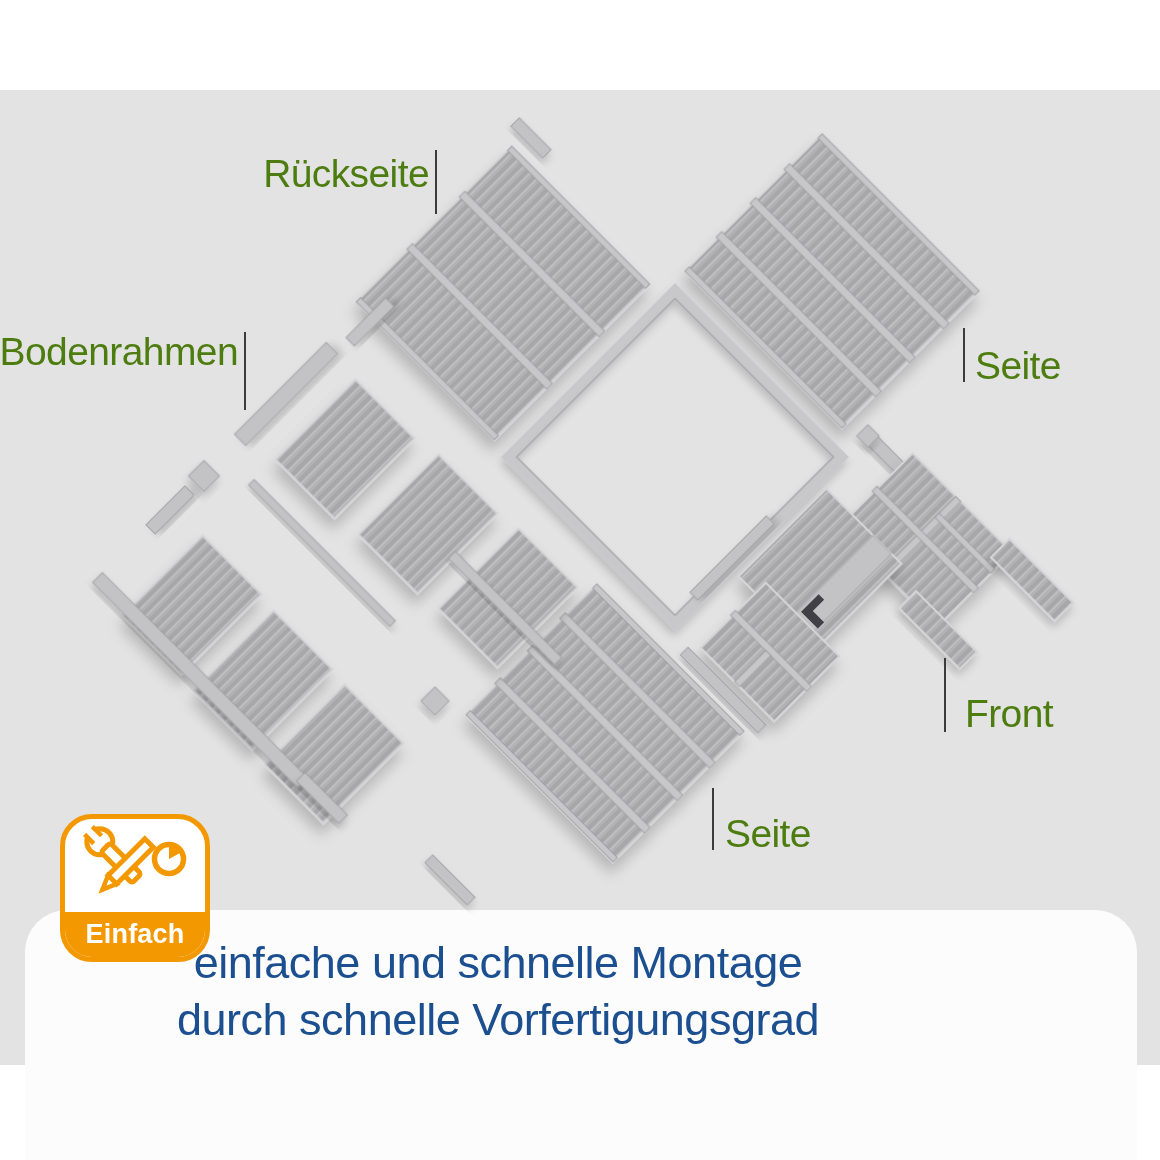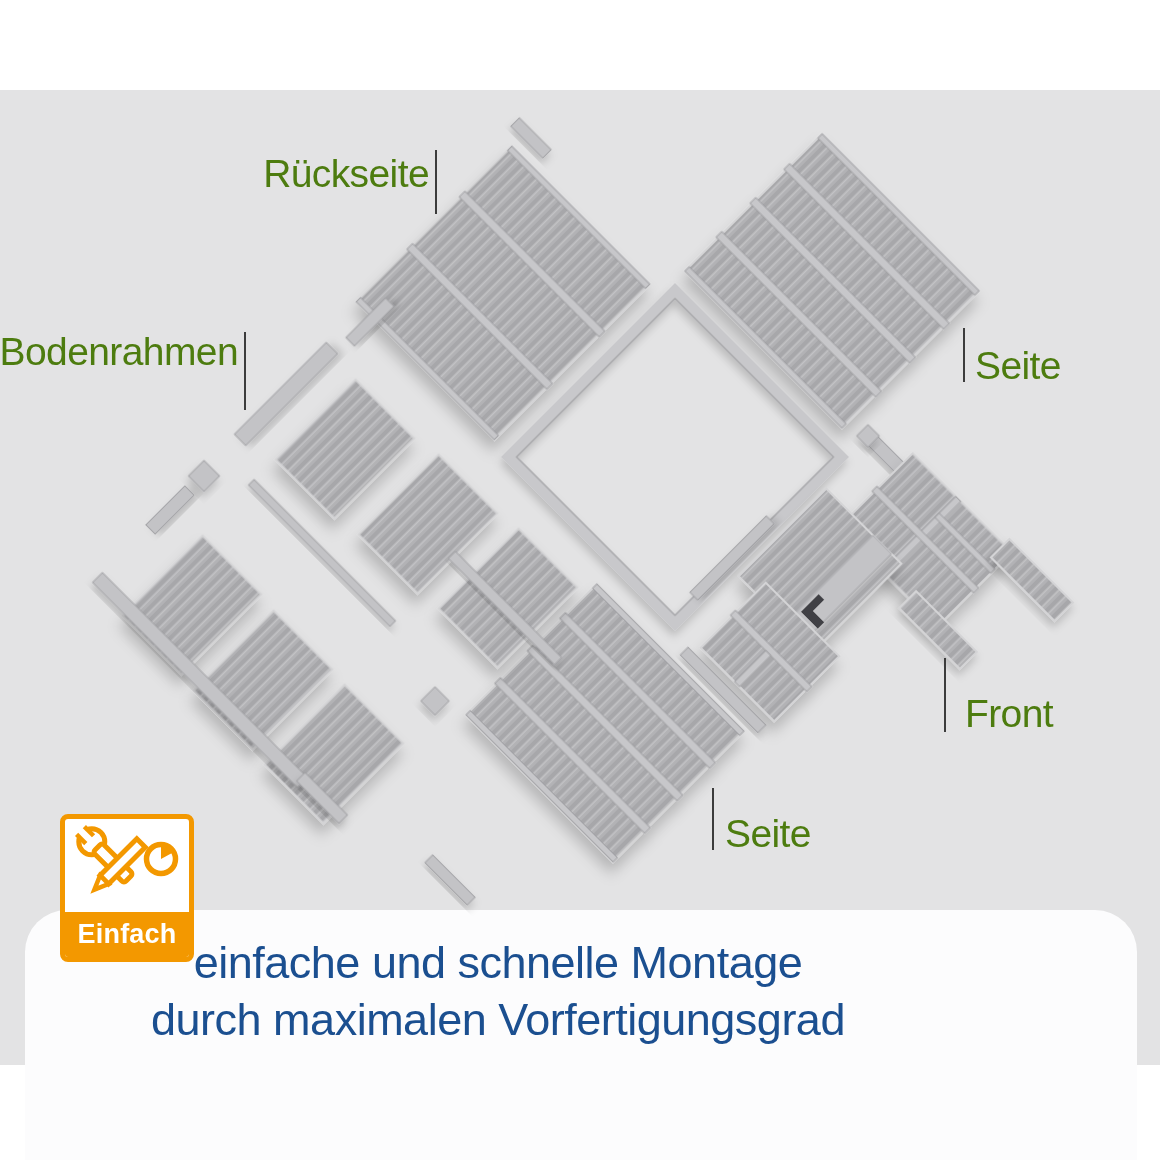--- a/index.html
+++ b/index.html
@@ -16,22 +16,22 @@
   .label-line { position:absolute; width:2px; background:#3c3c3c; }
 
   .panel { fill:url(#ribs); stroke:#d4d4d6; stroke-width:2; }
   .rail  { fill:#c7c7ca; stroke:#9b9b9e; stroke-width:0.8; }
   .beam  { fill:#c3c3c6; stroke:#9b9b9e; stroke-width:0.8; }
   .flatband { fill:#c3c3c6; stroke:#a7a7aa; stroke-width:0.8; }
   .framebar { fill:none; stroke:#c8c8cb; stroke-width:10; }
   .frameline { fill:none; stroke:#a5a5a8; stroke-width:1.5; }
   .handle { fill:#3f3f44; }
 
-  .badge { position:absolute; left:60px; top:814px; width:134px; height:148px;
-    background:#ffffff; border:5px solid #F39800; border-radius:8px; box-sizing:border-box;
+  .badge { position:absolute; left:60px; top:814px; width:150px; height:148px;
+    background:#ffffff; border:5px solid #F39800; border-radius:32px; box-sizing:border-box;
     overflow:hidden; display:flex; flex-direction:column; }
   .badge-icon-area { flex:1; display:flex; align-items:center; justify-content:center; }
   .badge-strip { height:45px; background:#F39800; color:#ffffff; font-weight:bold; font-size:27px;
     display:flex; align-items:center; justify-content:center; letter-spacing:0.2px; }
   .icon-stroke { stroke:#F39800; fill:#ffffff; }
 
   .caption { position:absolute; left:0; top:934px; width:996px; text-align:center;
     color:#1B4F90; font-size:45px; line-height:57px; letter-spacing:-0.5px; }
 </style>
 </head>
@@ -218,16 +218,16 @@
           <circle class="icon-stroke" cx="90" cy="36" r="14.5" stroke-width="5.5"></circle>
           <path d="M 90 36 L 90 23.5 A 12.5 12.5 0 0 1 101 30 Z" fill="#F39800"></path>
         </g>
       </svg>
     </div>
     <div class="badge-strip">Einfach</div>
   </div>
 
   <div class="caption">
     <div>einfache und schnelle Montage</div>
-    <div>durch maximalen Vorfertigungsgrad</div>
+    <div>durch schnelle Vorfertigungsgrad</div>
   </div>
 
 </div>
 
 </body></html>

